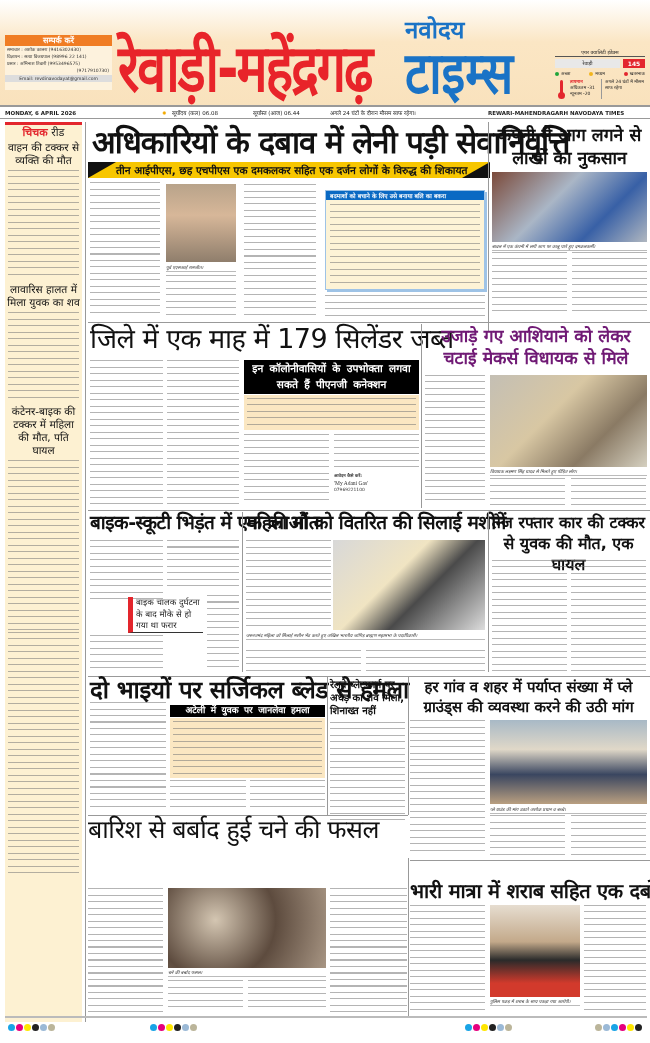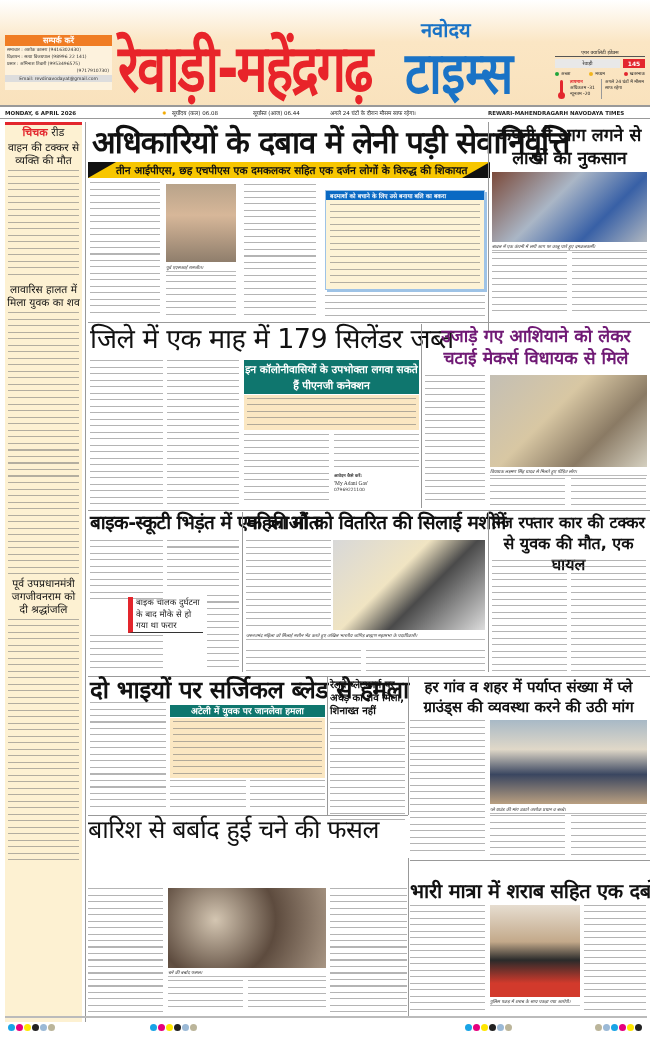--- a/index.html
+++ b/index.html
@@ -4,21 +4,21 @@
 <style>
   * { box-sizing: border-box; margin: 0; padding: 0; }
   body { width: 650px; height: 1043px; background: #fff; font-family: "DejaVu Sans", sans-serif; position: relative; overflow: hidden; color: #222; }
   .abs { position: absolute; }
   .masthead { left: 0; top: 0; width: 650px; height: 105px; background: linear-gradient(180deg,#fff 0%, #fbe6c4 40%, #f9e2bd 100%); }
   .contact-box { left: 5px; top: 35px; width: 107px; height: 55px; background: #fdf2dd; }
   .contact-head { background: #f07d24; color: #fff; font-size: 8px; font-weight: bold; text-align: center; height: 11px; line-height: 11px; }
   .contact-row { font-size: 4.5px; line-height: 7px; color: #333; padding-left: 2px; white-space: nowrap; }
   .contact-email { background: #ddd; font-size: 4.5px; line-height: 7px; text-align: center; color: #333; margin-top: 1px; }
   .title-red { left: 118px; top: 30px; font-size: 52px; font-weight: bold; color: #e8242a; letter-spacing: -2px; font-family: "DejaVu Sans", sans-serif; line-height: 62px; white-space: nowrap; transform: scaleY(1.25); transform-origin: left top; }
-  .title-blue-top { left: 405px; top: 14px; font-size: 20px; font-weight: bold; color: #1a73c6; line-height: 32px; white-space: nowrap; margin-left: 16px; }
+  .title-blue-top { left: 405px; top: 14px; font-size: 24px; font-weight: bold; color: #1a73c6; line-height: 32px; white-space: nowrap; }
   .title-blue-main { left: 405px; top: 40px; font-size: 48px; font-weight: bold; color: #1a73c6; line-height: 54px; white-space: nowrap; transform: scaleY(1.2); transform-origin: left top; }
   .aqi-box { left: 555px; top: 48px; width: 90px; }
   .aqi-title { font-size: 5px; text-align: center; border-bottom: 1px solid #555; line-height: 8px; }
   .aqi-row { display: flex; margin-top: 2px; height: 9px; }
   .aqi-city { flex: 1; background: #e8e8e8; font-size: 5px; line-height: 9px; text-align: center; }
   .aqi-val { width: 22px; background: #e3262d; color: #fff; font-size: 6px; font-weight: bold; text-align: center; line-height: 9px; margin-left: 3px; }
   .aqi-legend { display: flex; justify-content: space-between; font-size: 4.5px; margin-top: 2px; line-height: 7px; }
   .dot { display: inline-block; width: 4px; height: 4px; border-radius: 50%; margin-right: 2px; vertical-align: middle; }
   .weather { display: flex; margin-top: 2px; font-size: 4.5px; line-height: 6px; }
   .thermo { width: 12px; height: 20px; position: relative; }
@@ -30,21 +30,21 @@
   .sidebar { left: 5px; top: 122px; width: 77px; height: 900px; background: #fdf1d2; }
   .sb-title { border-top: 3px solid #e3262d; font-size: 11px; text-align: center; line-height: 15px; }
   .sb-title .red { color: #e3262d; font-weight: bold; }
   .sb-head { font-size: 10.5px; text-align: center; line-height: 13px; color: #111; padding: 1px 2px; }
   .txt { font-size: 4.4px; line-height: 6.6px; color: #333; text-align: justify; }
   .body-lines { background: repeating-linear-gradient(180deg, #777 0, #777 1px, transparent 1px, transparent 6.5px); opacity: .55; }
   .h-big { font-weight: bold; color: #111; white-space: nowrap; line-height: 1.1; }
   .subbar { background: #f7c600; color: #111; font-size: 10.5px; font-weight: bold; line-height: 16px; padding-left: 28px; white-space: nowrap; }
   .photo { background: linear-gradient(135deg, #7a8fa8, #c8b79a 50%, #6e6a5e); }
   .caption { font-size: 4.5px; line-height: 7px; color: #333; font-style: italic; border-bottom: 1px solid #bbb; }
-  .redbox { background: #0f766e; color: #fff; font-weight: bold; text-align: center; }
+  .redbox { background: #000000; color: #fff; font-weight: bold; text-align: center; font-family: Liberation Mono, monospace; }
   .bluebar { background: #0a69c3; color: #fff; font-size: 6px; font-weight: bold; line-height: 9px; padding-left: 4px; white-space: nowrap; }
   .cmyk { display: flex; gap: 1px; }
   .cmyk i { width: 7px; height: 7px; border-radius: 50%; display: block; }
 </style>
 </head>
 <body>
 
 <div class="abs masthead"></div>
 
 <div class="abs contact-box">
@@ -93,22 +93,22 @@
 
 <div class="abs sidebar">
   <div class="sb-title">
     <span class="red">चिचक</span>
     <span>रीड</span>
   </div>
   <div class="sb-head">वाहन की टक्कर से व्यक्ति की मौत</div>
   <div class="body-lines" style="height:110px;margin:2px 3px"></div>
   <div class="sb-head">लावारिस हालत में मिला युवक का शव</div>
   <div class="body-lines" style="height:90px;margin:2px 3px"></div>
+  <div class="sb-head">कंटेनर-बाइक की टक्कर में महिला की मौत, पति घायल</div>
   <div class="body-lines" style="height:170px;margin:2px 3px"></div>
-  <div class="sb-head">पूर्व उपप्रधानमंत्री जगजीवनराम को दी श्रद्धांजलि</div>
   <div class="body-lines" style="height:245px;margin:2px 3px"></div>
 </div>
 <div class="abs col-rule" style="left:85px;top:122px;height:900px"></div>
 
 <div class="abs h-big" style="left:92px;top:125px;font-size:31px;letter-spacing:-1px">अधिकारियों के दबाव में लेनी पड़ी सेवानिवृत्ति</div>
 <div class="abs subbar" style="left:88px;top:162px;width:400px;clip-path:polygon(0 0,100% 0,96% 100%,0 100%),polygon(0 0,100% 0,100% 100%,0 100%)">तीन आईपीएस, छह एचपीएस एक दमकलकर सहित एक दर्जन लोगों के विरुद्ध की शिकायत</div>
 <div class="abs" style="left:88px;top:162px;width:0;height:0;border-top:16px solid #111;border-right:28px solid transparent"></div>
 <div class="abs" style="left:462px;top:162px;width:0;height:0;border-bottom:16px solid #111;border-left:28px solid transparent"></div>
 <div class="abs body-lines" style="left:90px;top:182px;width:70px;height:135px"></div>
 <div class="abs photo" style="left:166px;top:184px;width:70px;height:78px;background:linear-gradient(180deg,#b8a38a,#d7b799 40%,#8f7e6c)"></div>

